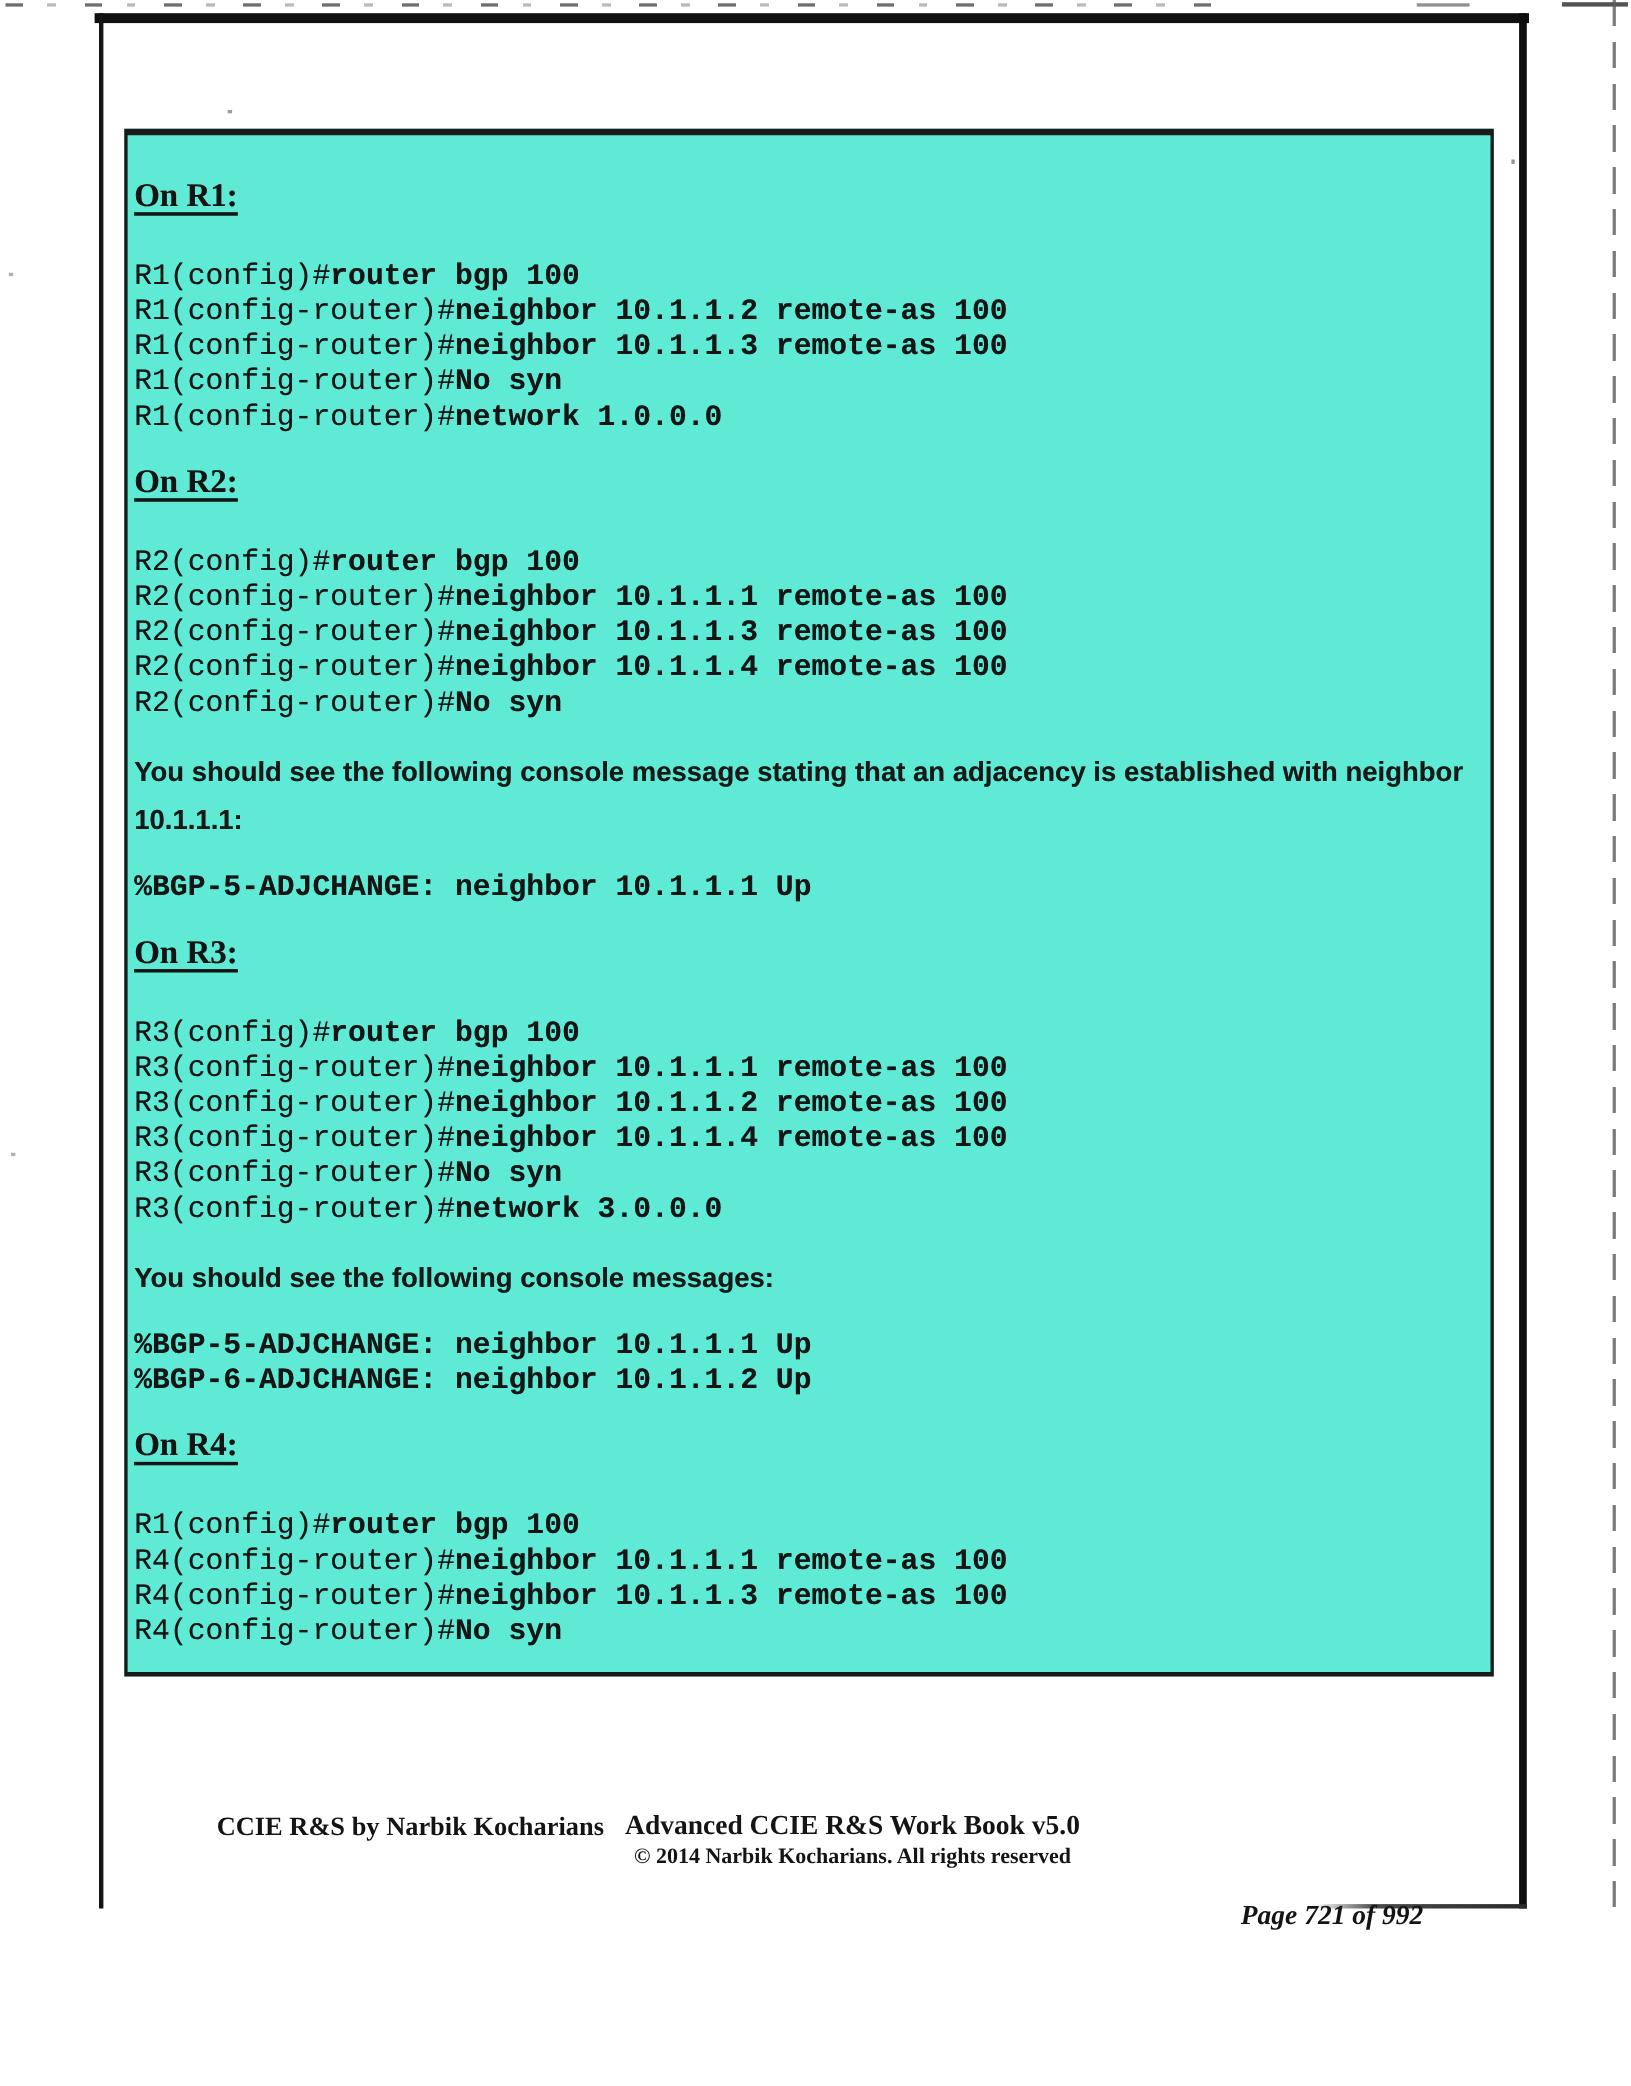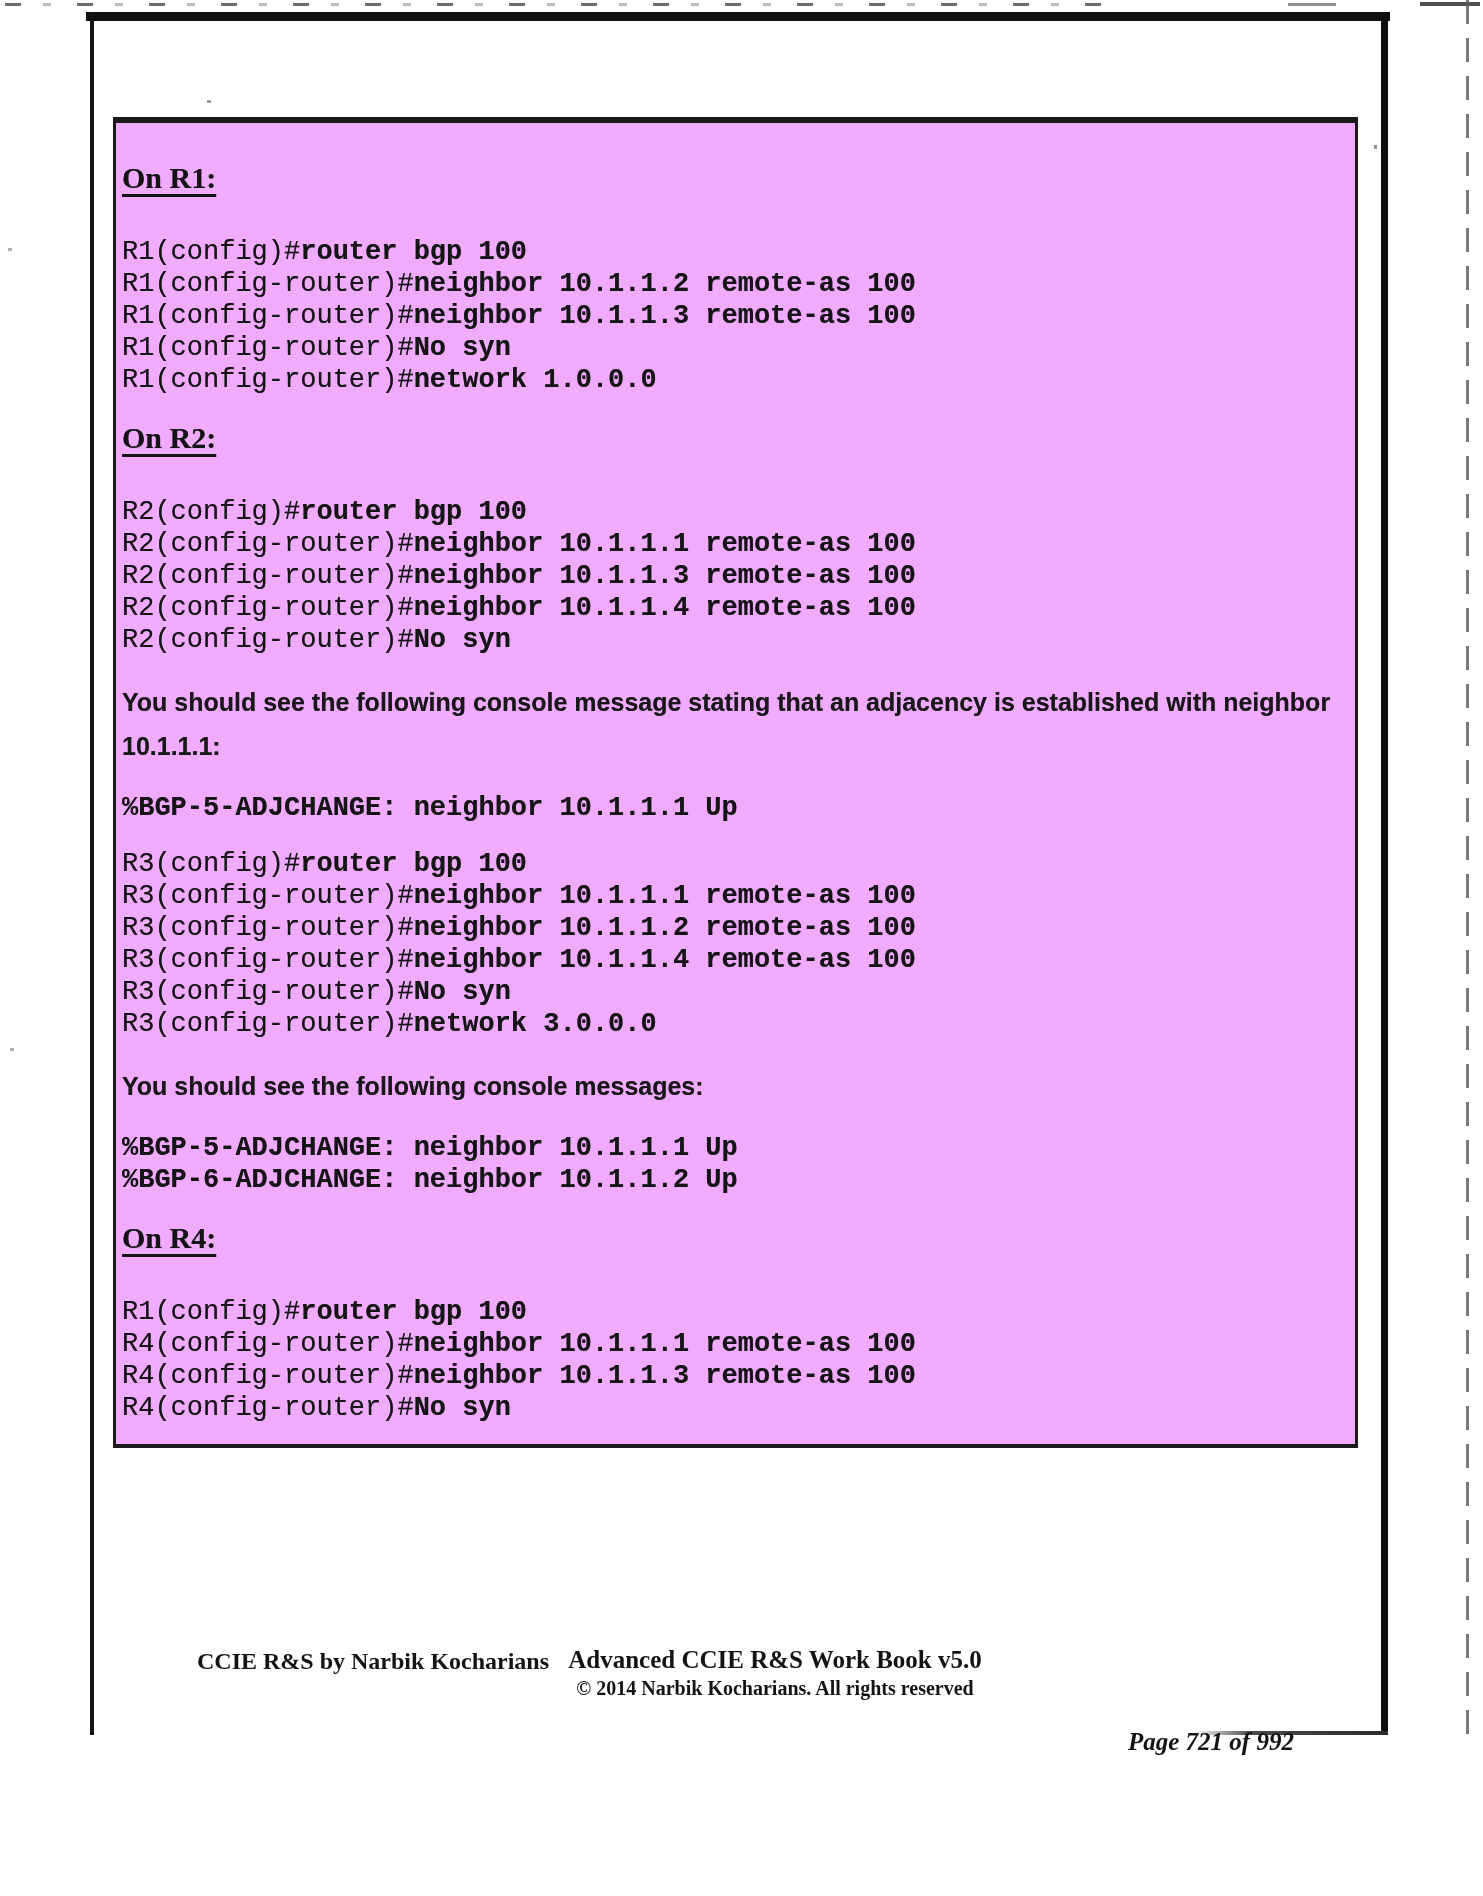--- a/index.html
+++ b/index.html
@@ -39,21 +39,21 @@
                   background: linear-gradient(90deg, rgba(68,68,68,0), #4a4a4a 28%, #2a2a2a); }
 
   
   .content-box {
     position: absolute; left: 113px; top: 117px; width: 1245px;
     box-sizing: border-box;
     border: 3px solid #1a1a1a;
     border-top-width: 6px;
     border-bottom-width: 4px;
     padding: 37px 10px 20px 6px;
-    background: #f0abfc;
+    background: #5eead4;
   }
   .content-box * { text-shadow: 0 0 0.6px rgba(0,0,0,.5); }
 
   .heading {
     font-family: "Liberation Serif", serif;
     font-size: 30px; font-weight: 700;
     line-height: 36px;
     margin: 0 0 40px 0;
     text-decoration: underline;
     text-decoration-thickness: 2.5px;
@@ -135,20 +135,21 @@
 
   <p class="note">
     <span class="noteline">You should see the following console message stating that an adjacency is established with neighbor</span>
     <span class="noteline">10.1.1.1:</span>
   </p>
 
   <div class="codeblock">
     <div class="codeline console">%BGP-5-ADJCHANGE: neighbor 10.1.1.1 Up</div>
   </div>
 
+  <h2 class="heading">On R3:</h2>
   <div class="codeblock">
     <div class="codeline"><span class="code-prompt">R3(config)#</span><span class="code-command">router bgp 100</span></div>
     <div class="codeline"><span class="code-prompt">R3(config-router)#</span><span class="code-command">neighbor 10.1.1.1 remote-as 100</span></div>
     <div class="codeline"><span class="code-prompt">R3(config-router)#</span><span class="code-command">neighbor 10.1.1.2 remote-as 100</span></div>
     <div class="codeline"><span class="code-prompt">R3(config-router)#</span><span class="code-command">neighbor 10.1.1.4 remote-as 100</span></div>
     <div class="codeline"><span class="code-prompt">R3(config-router)#</span><span class="code-command">No syn</span></div>
     <div class="codeline"><span class="code-prompt">R3(config-router)#</span><span class="code-command">network 3.0.0.0</span></div>
   </div>
 
   <p class="note">

